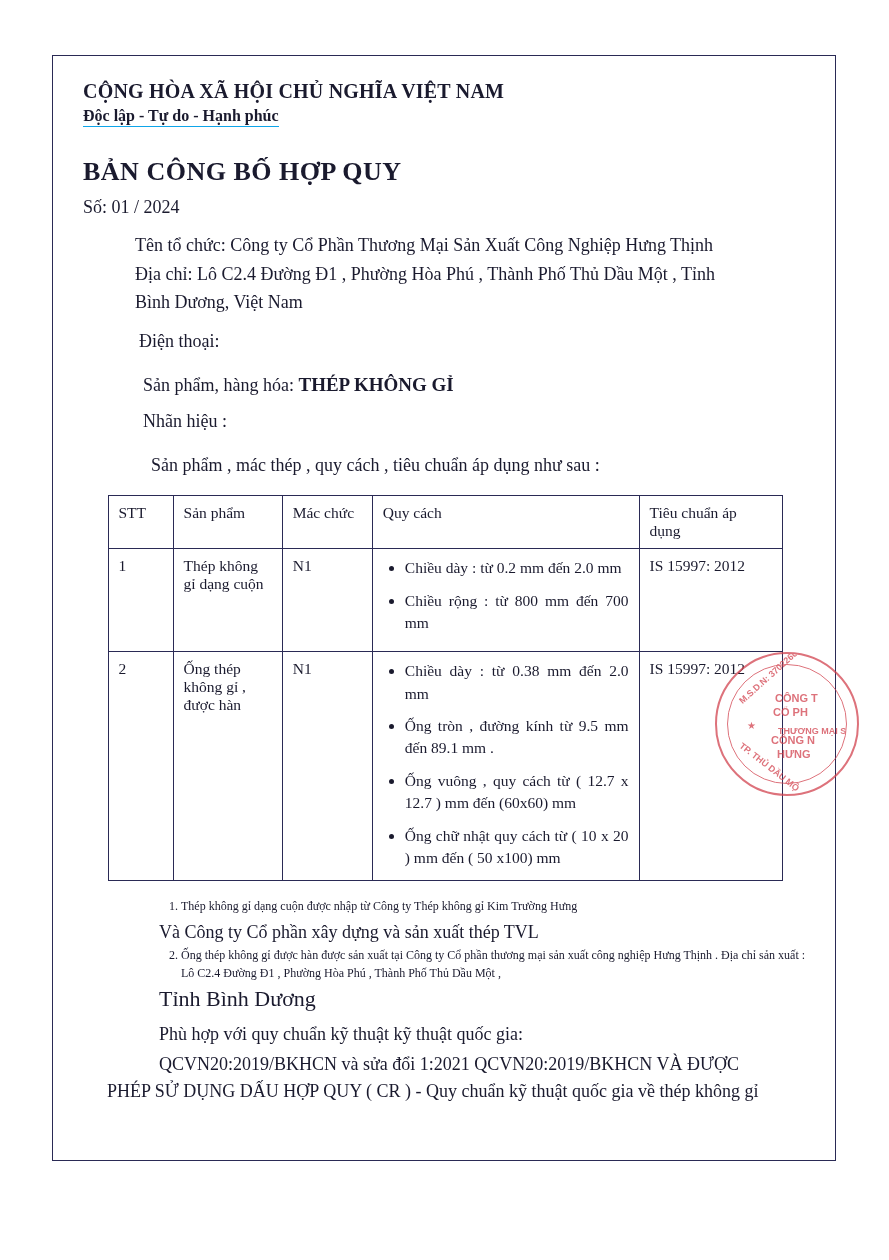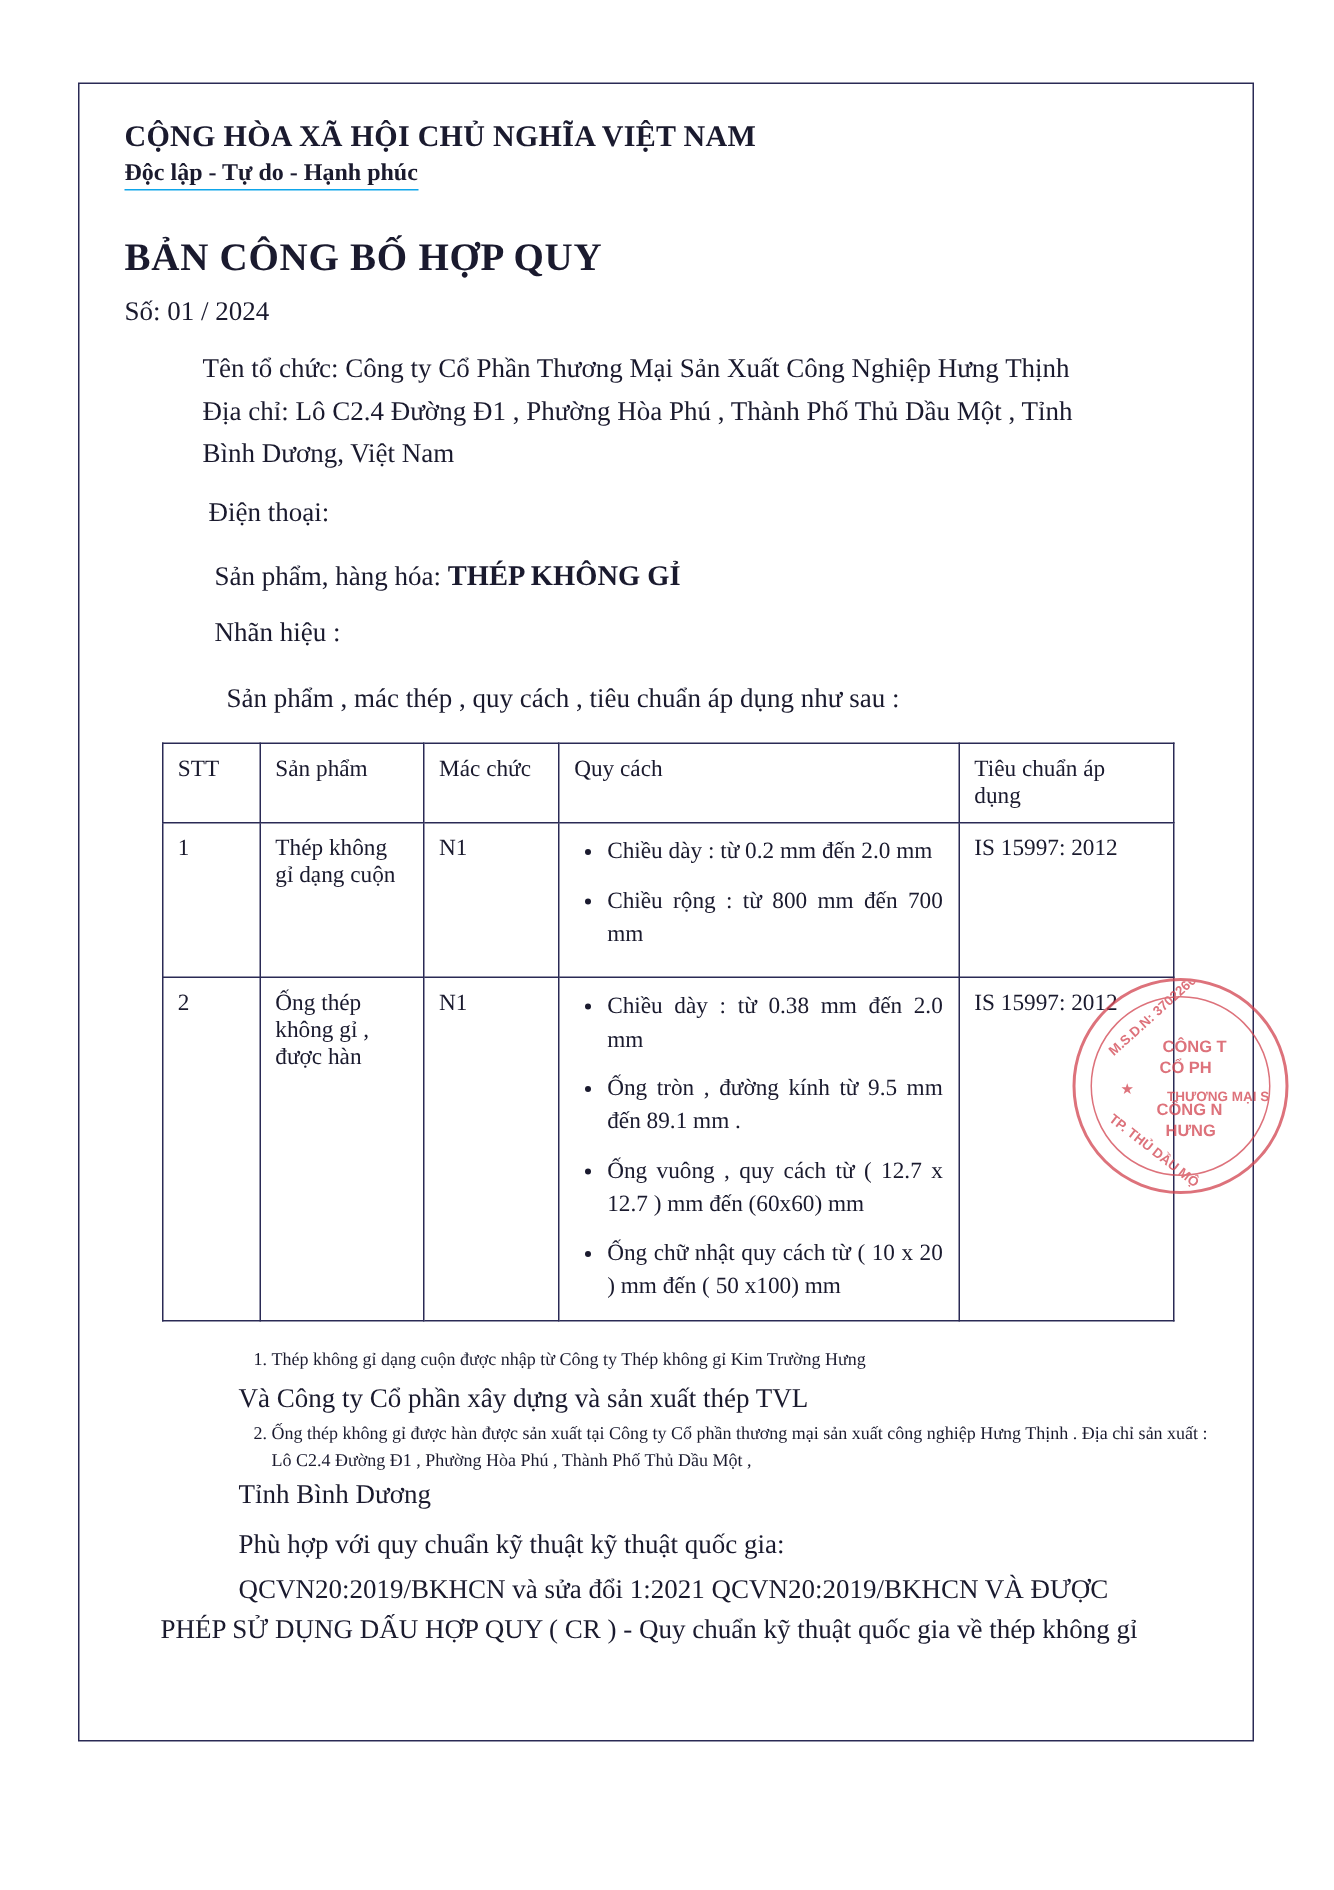--- a/index.html
+++ b/index.html
@@ -105,21 +105,21 @@
   .row-tall td { height: 86px; }
 
   ol.notes {
     margin: 16px 0 0 0;
     padding-left: 98px;
     font-size: 12px;
     line-height: 1.5;
   }
   ol.notes li { margin-bottom: 4px; }
   .note-cont { padding-left: 76px; font-size: 18px; line-height: 1.5; }
-  .tail-line { padding-left: 76px; margin-top: 0; font-size: 18px; }
+  .tail-line { padding-left: 76px; margin-top: 0; font-size: 22px; }
   .conform { padding-left: 76px; margin-top: 12px; font-size: 18px; }
   .qcvn {
     margin-top: 6px;
     font-size: 18px;
     line-height: 1.5;
     padding: 0 10px 0 76px;
     text-align: justify;
   }
   .qcvn .second { display: block; margin-left: -52px; }
 

